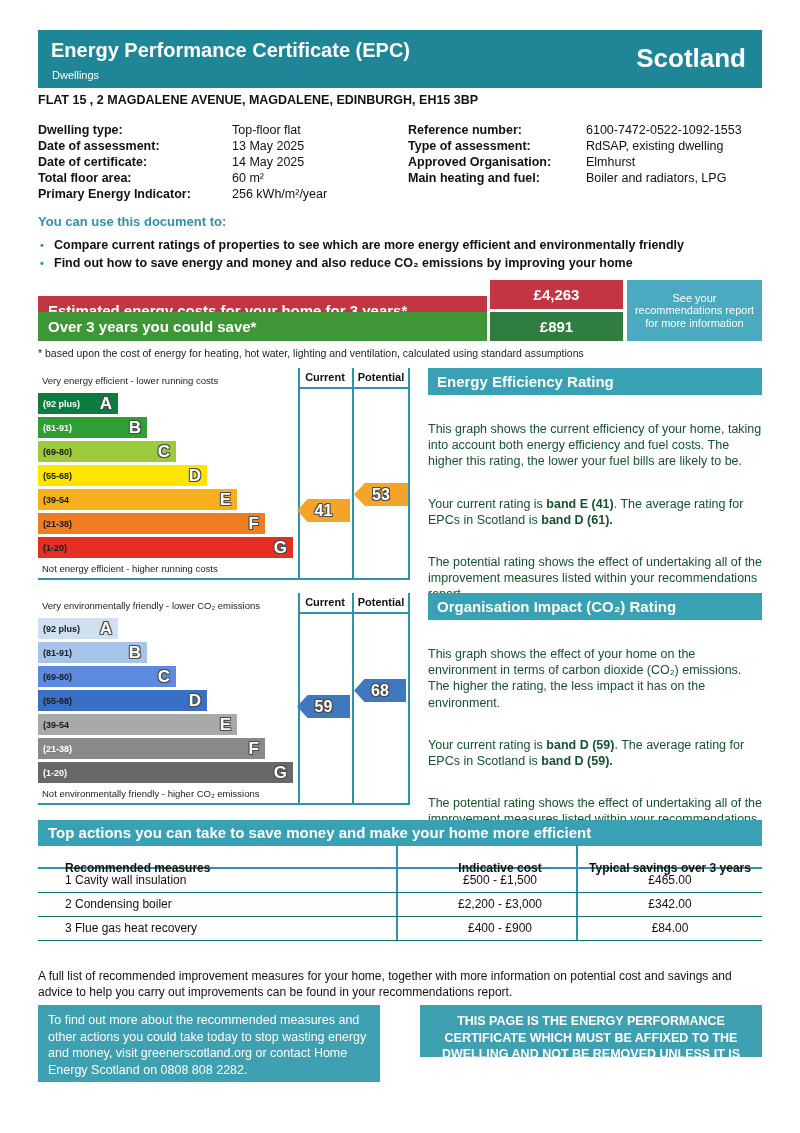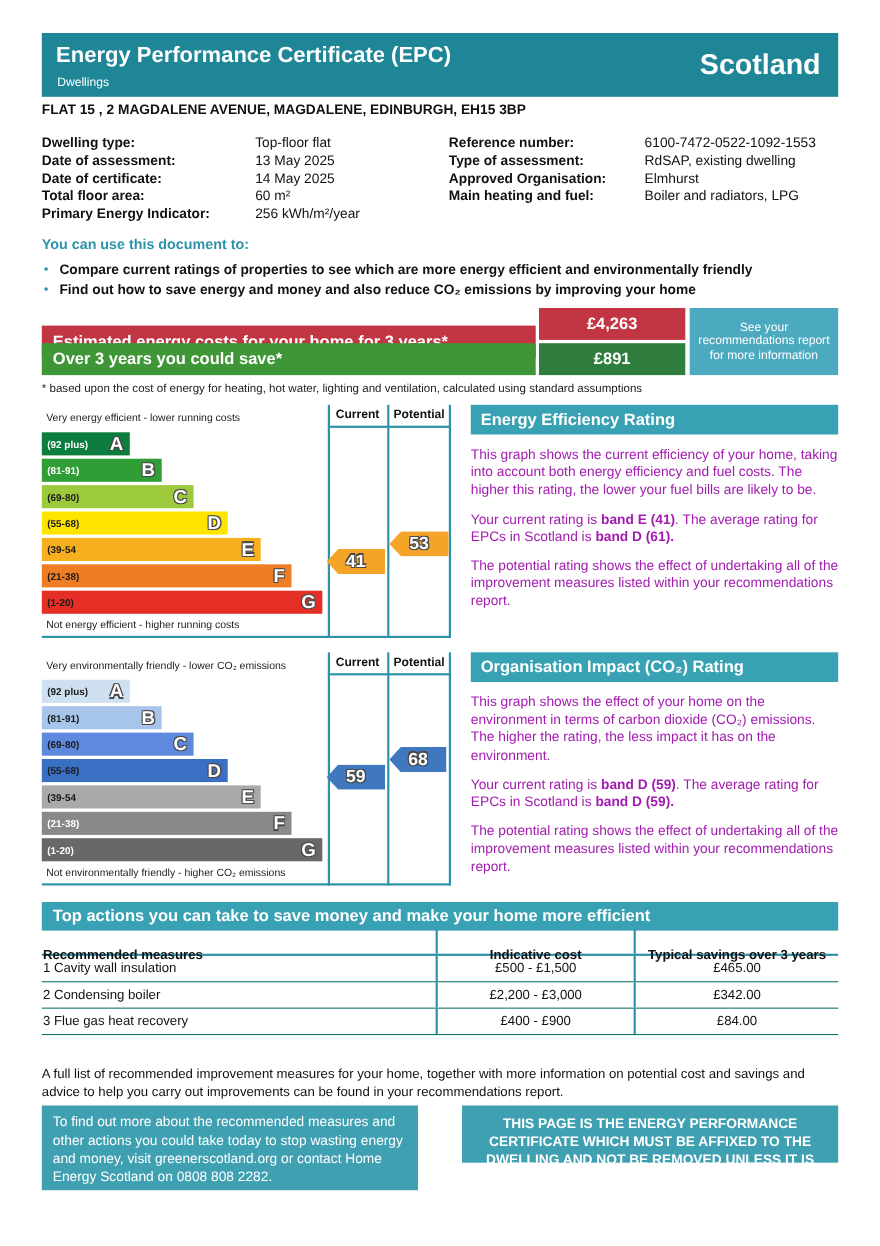--- a/index.html
+++ b/index.html
@@ -58,32 +58,32 @@
       text-shadow:-1px -1px 0 #4a4a4a,1px -1px 0 #4a4a4a,-1px 1px 0 #4a4a4a,1px 1px 0 #4a4a4a;}
   .arr-c1{left:259px;top:131px;width:53px;}
   .arr-p1{left:316px;top:115px;width:54px;}
   .arr-c2{left:259px;top:102px;width:53px;}
   .arr-p2{left:316px;top:86px;width:52px;}
 
   
   .panel{left:428px;width:334px;}
   .panel1{top:368px;} .panel2{top:593px;}
   .panel-head{height:27px;line-height:27px;color:#fff;font-size:15px;font-weight:bold;padding-left:9px;}
-  .panel p{margin:10px 0 0 0;font-size:12.5px;line-height:16.2px;color:#a21caf;}
+  .panel p{margin:26px 0 0 0;font-size:12.5px;line-height:16.2px;color:#14532d;}
 
   
   .actions-bar{left:38px;top:820px;width:724px;height:26px;line-height:26px;color:#fff;
                font-size:15px;font-weight:bold;padding-left:10px;box-sizing:border-box;}
   .measures-table{left:38px;top:845px;width:724px;font-size:12px;}
   .tgrid{display:grid;grid-template-columns:360px 180px 184px;}
   .thead .cell{font-weight:bold;padding-top:16px;height:22px;}
   .cell{box-sizing:border-box;}
   .cell.c1{padding-left:1px;}
   .cell.c2,.cell.c3{text-align:center;}
-  .cell.b-r{border-right:2px solid #2e93a8;}
+  .cell.b-r{border-right:2px solid #2e93a8;margin-left:26px;}
   .thead{border-bottom:2px solid #2e93a8;}
   .trow{border-bottom:1px solid #0f766e;}
   .trow .cell{height:23px;line-height:23px;}
 
   .full-list-note{left:38px;top:968px;width:724px;font-size:12px;line-height:16px;}
 
   .foot-box{top:1005px;color:#fff;font-size:12.5px;line-height:16.5px;box-sizing:border-box;}
   .foot-left{left:38px;width:342px;height:77px;padding:7px 10px;}
   .foot-right{left:420px;width:342px;height:52px;padding:8px 13px;font-weight:bold;text-align:center;}
 </style>

